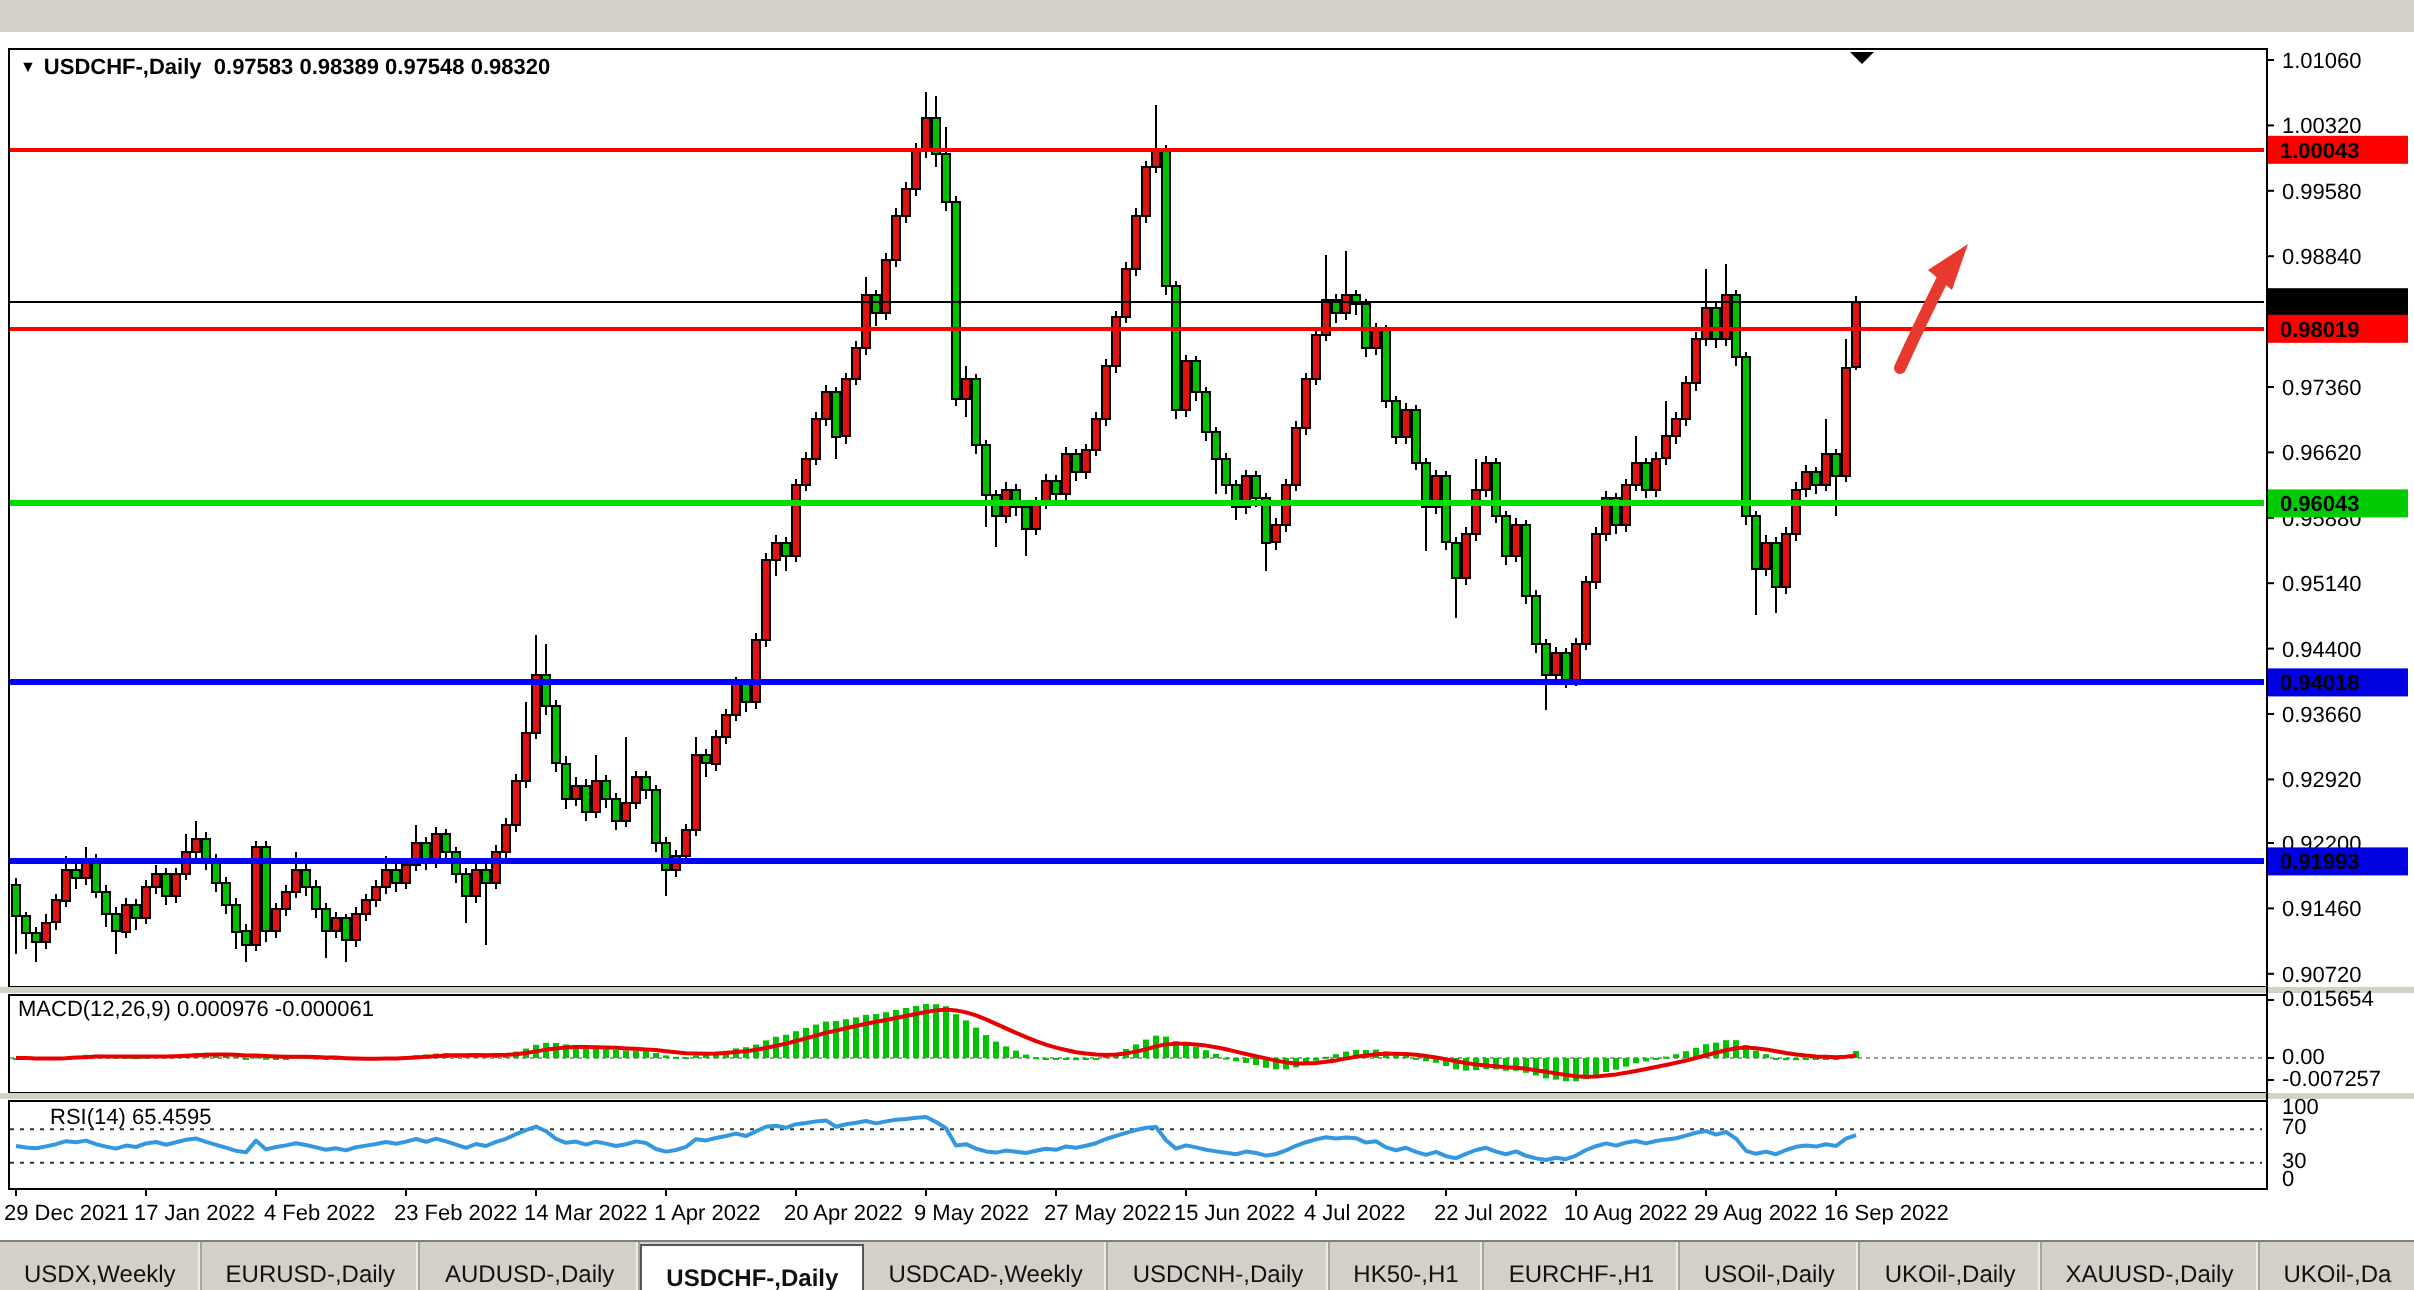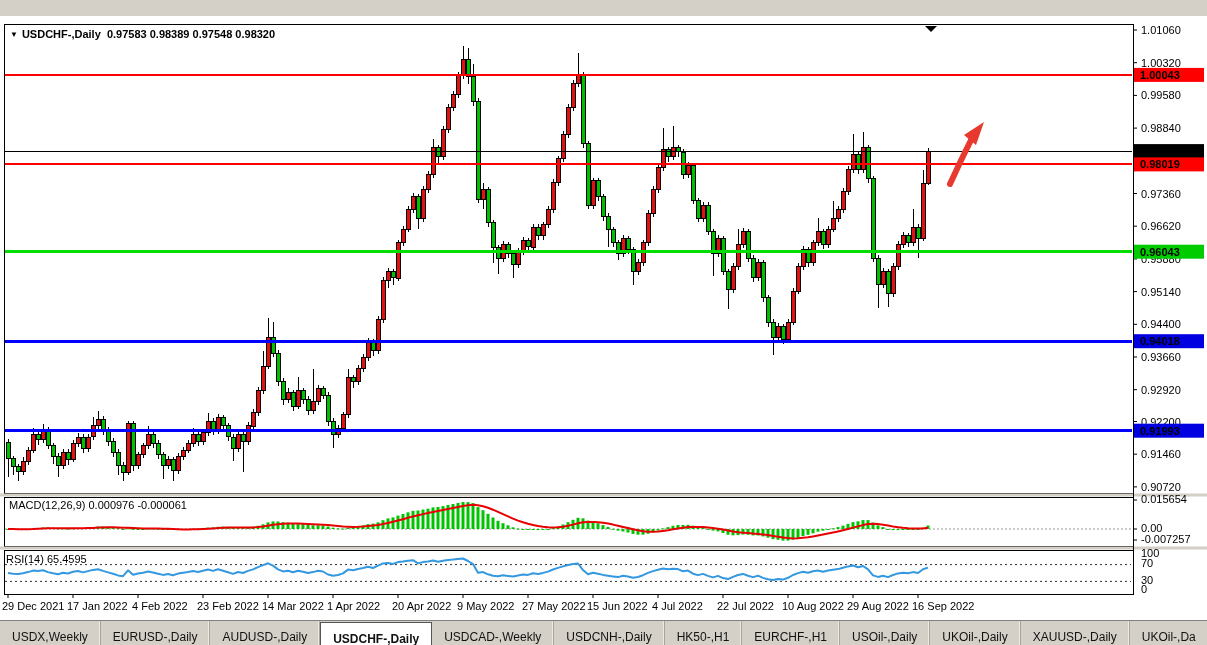--- a/index.html
+++ b/index.html
@@ -8,21 +8,21 @@
   #tf-toolbar{position:absolute;left:0;top:0;width:1207px;height:16px;background:#d4d0c8;
       border-bottom:1px solid #9a968f;display:flex;align-items:center;font-size:11px;color:#222;}
   .tf-btn{padding:0 8px;height:15px;line-height:15px;cursor:default;}
   .tf-btn.active{background:#f7f6f4;border:1px solid #9a968f;line-height:13px;padding:0 7px;}
   .tf-sep{width:1px;height:13px;background:#aaa49b;margin:0 4px;box-shadow:1px 0 0 #fff;}
   #chart-svg{position:absolute;left:0;top:0;}
   svg text{font-family:"Liberation Sans",sans-serif;font-size:11px;fill:#000;}
   .overlay-label{position:absolute;font-size:11px;color:#000;white-space:pre;text-align:center;}
   #main-title{left:10px;top:28px;font-weight:bold;}
   #macd-label{left:9px;top:499px;}
-  #rsi-label{left:6px;top:553px;}
+  #rsi-label{left:25px;top:553px;}
   .tri-icon{display:inline-block;font-size:8px;vertical-align:1px;margin-right:4px;}
   #tab-bar{position:absolute;left:0;top:620px;width:1207px;height:25px;background:#d4d0c8;
       border-top:1px solid #808080;display:flex;align-items:stretch;font-size:12px;color:#111;}
   .sym-tab{padding:16px 12px;display:flex;align-items:center;border-right:1px solid #a8a49c;
       box-shadow:inset -1px 0 0 #eceae6;cursor:default;white-space:nowrap;}
   .sym-tab.active{background:#ffffff;font-weight:bold;border:1px solid #555;border-bottom:none;
       box-shadow:none;margin-top:1px;}
   #tab-scrollers{margin-left:auto;display:flex;align-items:center;padding-right:4px;gap:8px;}
   .scroller{font-size:9px;color:#222;cursor:default;}
 </style>

